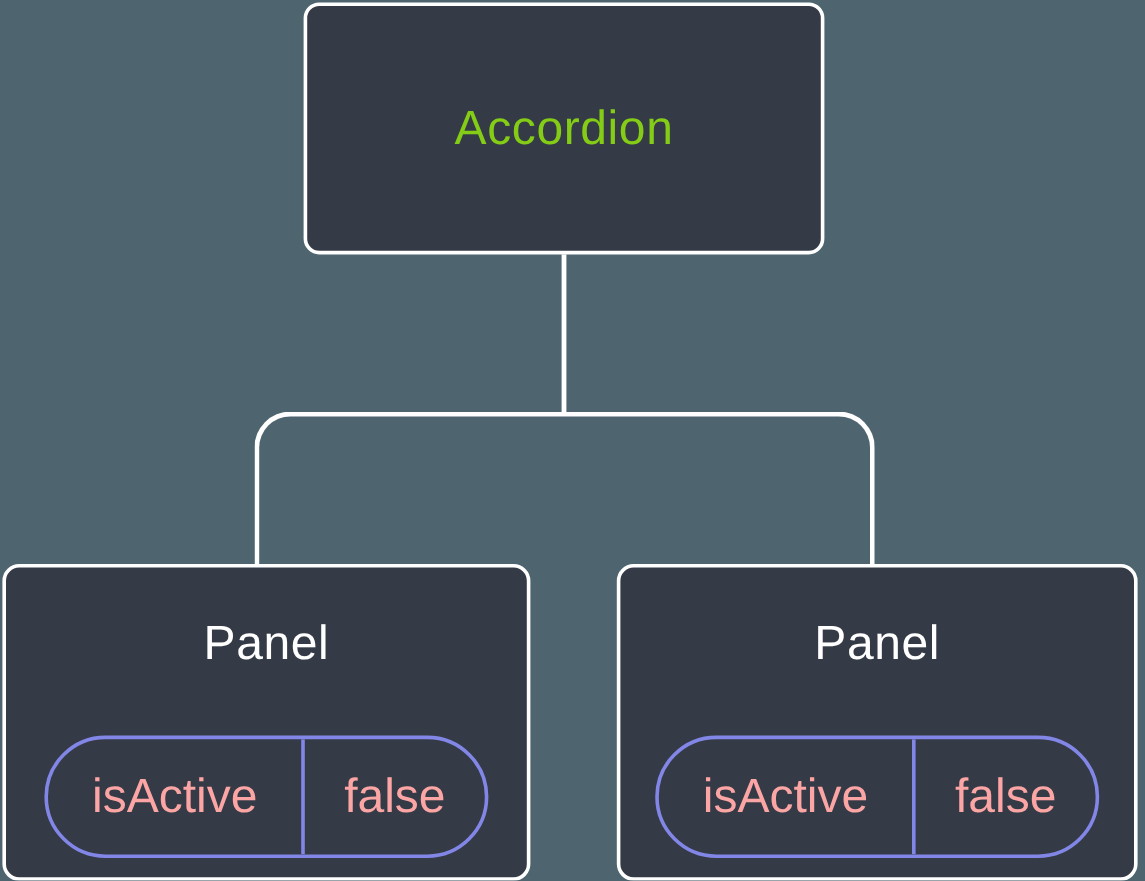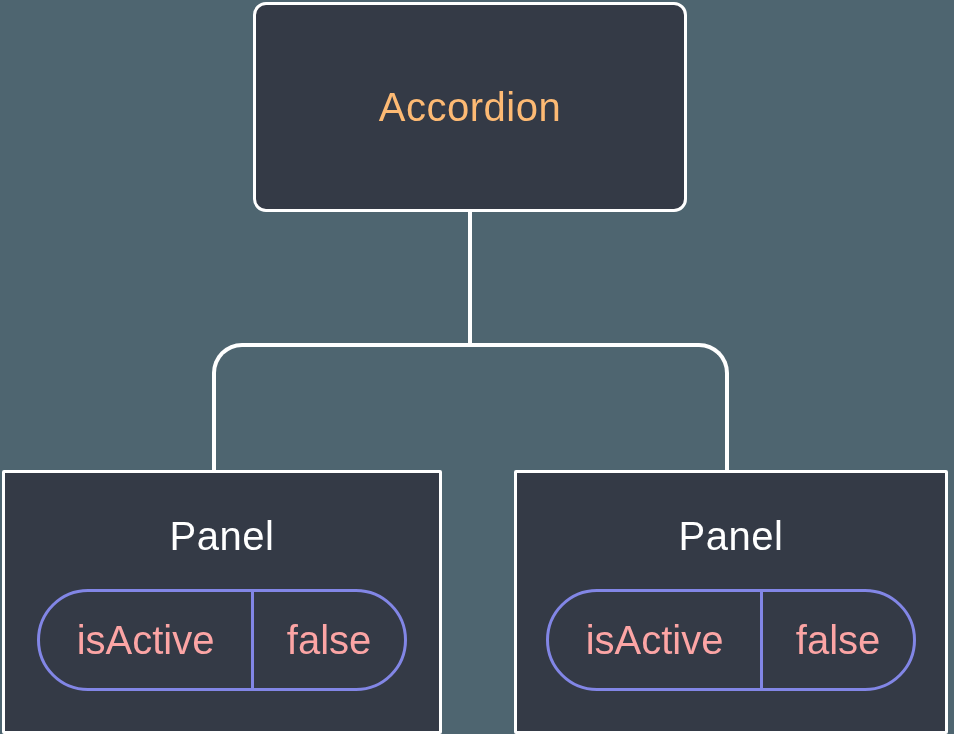--- a/index.html
+++ b/index.html
@@ -26,32 +26,33 @@
     left: 253px;
     top: 2px;
     width: 434px;
     height: 210px;
     border-radius: 13px;
     display: flex;
     align-items: center;
     justify-content: center;
   }
   .node-root .node-label {
-    color: #fdba74;
+    color: #84cc16;
     font-size: 40px;
     font-weight: 500;
     letter-spacing: 0.5px;
   }
   .node-panel {
     top: 470px;
     height: 264px;
-    border-radius: 2px;
+    border-radius: 14px;
     display: flex;
     flex-direction: column;
     align-items: center;
+    gap: 24px;
   }
   .panel-left  { left: 2px;   width: 440px; }
   .panel-right { left: 514px; width: 434px; }
   .panel-label {
     margin-top: 42px;
     line-height: 42px;
     color: #ffffff;
     font-size: 40px;
     font-weight: 500;
     letter-spacing: 0.5px;

